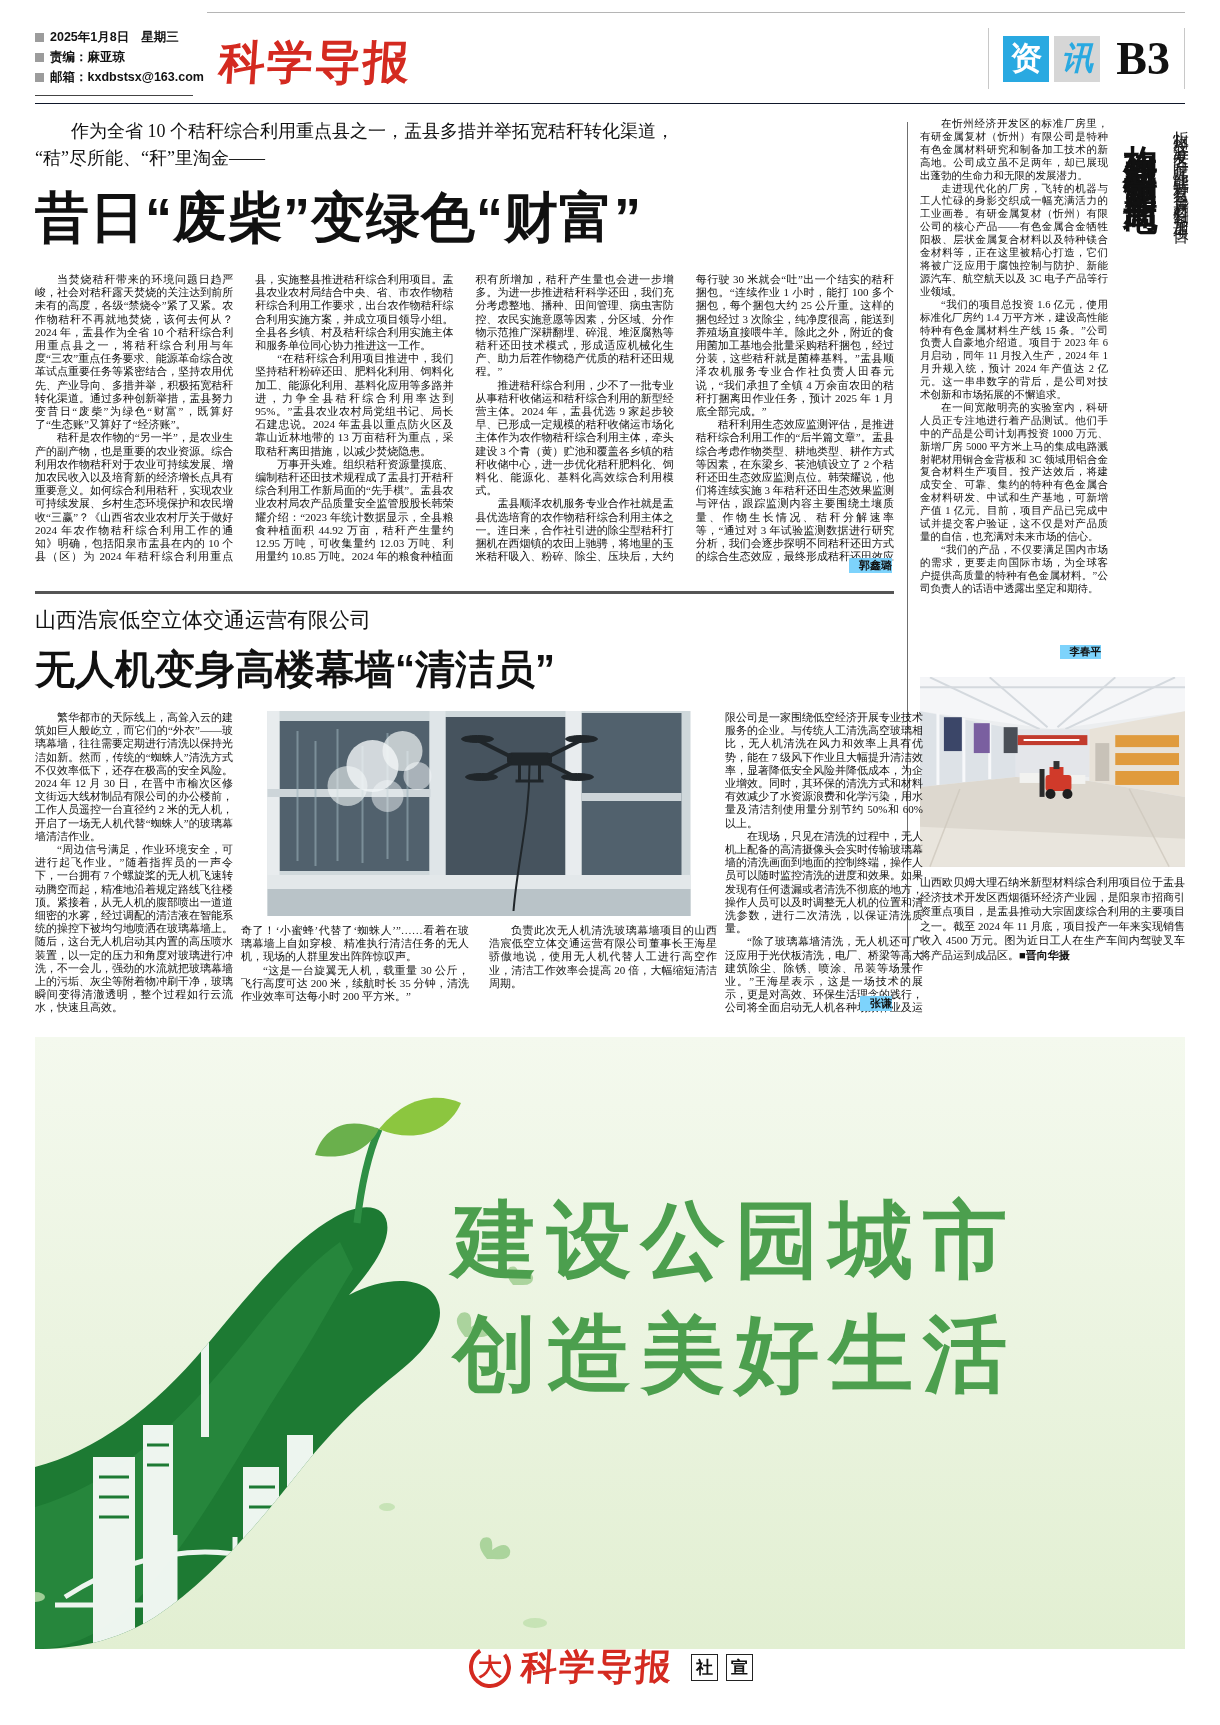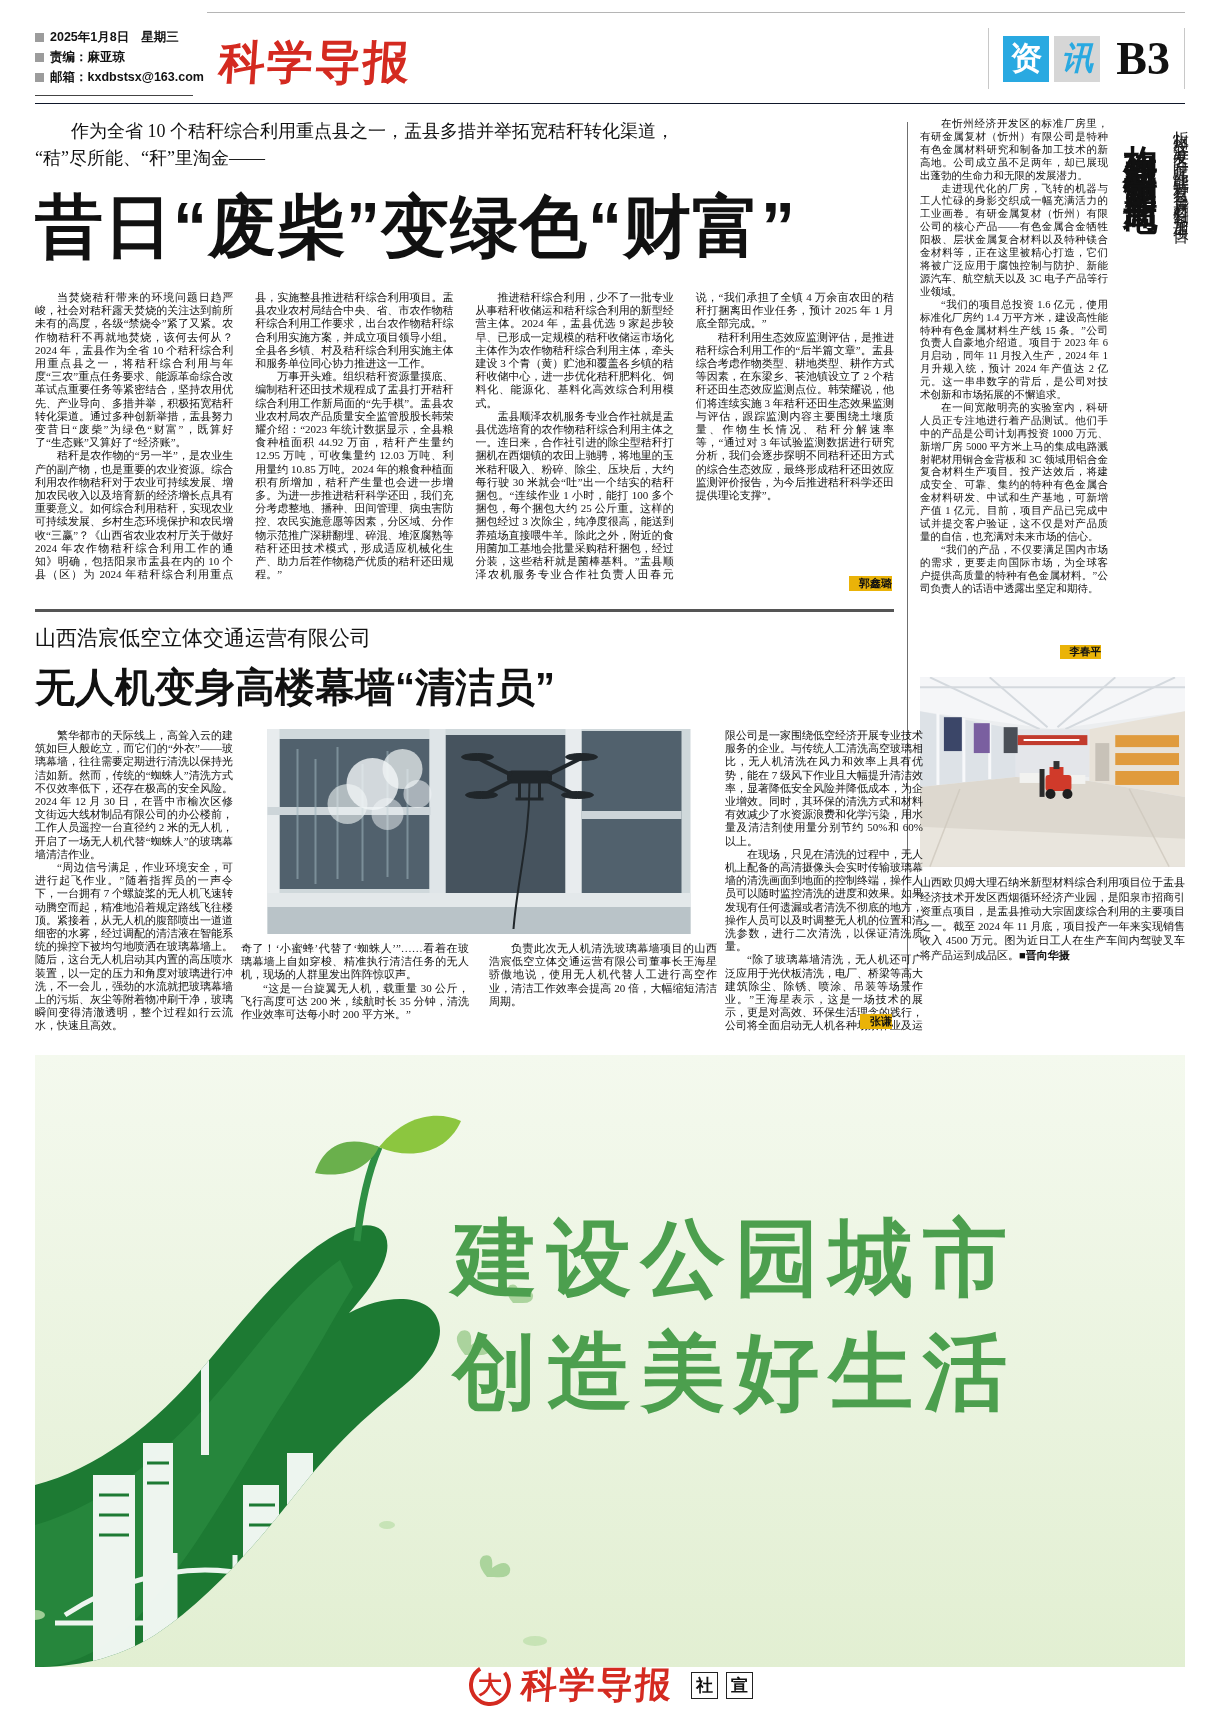--- a/index.html
+++ b/index.html
@@ -28,25 +28,25 @@
   .page-no { font-family:"Liberation Serif","DejaVu Serif",serif; font-size:46px; font-weight:bold; margin-left:16px; }
   
   .content-row { display:flex; margin-top:14px; }
   .left-col { width:859px; flex:none; }
   .v-divider { width:0; border-left:1px solid #6f6f6f; margin:4px 12px 40px 13px; }
   .sidebar { flex:1; min-width:0; }
   
   .a1-kicker { font-size:18px; line-height:27px; }
   .a1-kicker .ind { text-indent:2em; }
   .a1-headline { font-family:"Liberation Sans","DejaVu Sans",sans-serif; font-weight:900;
-                 font-size:68px; letter-spacing:1px; margin:10px 0 18px; }
+                 font-size:54px; letter-spacing:1px; margin:10px 0 18px; }
   .body-text { font-size:11px; line-height:13.2px; text-align:justify; }
   .body-text p { margin:0; text-indent:2em; }
   .a1-cols { column-count:4; column-gap:22px; height:302px; column-fill:auto; overflow:hidden; position:relative; }
-  .byline-abs { position:absolute; right:2px; bottom:0; background:#eab308; font-weight:bold; padding-left:10px; font-size:11px; }
+  .byline-abs { position:absolute; right:2px; bottom:0; background:#7dd3fc; font-weight:bold; padding-left:10px; font-size:11px; }
   .h-divider { border-top:3px solid #555; margin:16px 0 12px; width:100%; }
   
   .a2-kicker { font-family:Liberation Serif, serif; font-size:21px; margin:2px 0 8px; }
   .a2-headline { font-family:"Liberation Sans","DejaVu Sans",sans-serif; font-weight:900; font-size:40px; margin:0 0 14px; }
   .a2-body { display:flex; gap:8px; height:302px; }
   .a2-colnarrow { width:198px; flex:none; overflow:hidden; position:relative; }
   .a2-mid { width:476px; flex:none; display:flex; flex-direction:column; }
   .a2-midtext { column-count:2; column-gap:20px; column-fill:auto; overflow:hidden; flex:1; margin-top:8px; }
   .cont p:first-child { text-indent:0; }
   .photo { display:block; width:100%; }
@@ -109,20 +109,21 @@
 
       <div>
         <div class="a1-kicker">
           <div class="ind">作为全省 10 个秸秆综合利用重点县之一，盂县多措并举拓宽秸秆转化渠道，</div>
           <div>“秸”尽所能、“秆”里淘金——</div>
         </div>
         <h1 class="a1-headline">昔日“废柴”变绿色“财富”</h1>
         <div class="a1-cols body-text">
         <p>当焚烧秸秆带来的环境问题日趋严峻，社会对秸秆露天焚烧的关注达到前所未有的高度，各级“禁烧令”紧了又紧。农作物秸秆不再就地焚烧，该何去何从？2024 年，盂县作为全省 10 个秸秆综合利用重点县之一，将秸秆综合利用与年度“三农”重点任务要求、能源革命综合改革试点重要任务等紧密结合，坚持农用优先、产业导向、多措并举，积极拓宽秸秆转化渠道。通过多种创新举措，盂县努力变昔日“废柴”为绿色“财富”，既算好了“生态账”又算好了“经济账”。</p>
             <p>秸秆是农作物的“另一半”，是农业生产的副产物，也是重要的农业资源。综合利用农作物秸秆对于农业可持续发展、增加农民收入以及培育新的经济增长点具有重要意义。如何综合利用秸秆，实现农业可持续发展、乡村生态环境保护和农民增收“三赢”？《山西省农业农村厅关于做好 2024 年农作物秸秆综合利用工作的通知》明确，包括阳泉市盂县在内的 10 个县（区）为 2024 年秸秆综合利用重点县，实施整县推进秸秆综合利用项目。盂县农业农村局结合中央、省、市农作物秸秆综合利用工作要求，出台农作物秸秆综合利用实施方案，并成立项目领导小组。全县各乡镇、村及秸秆综合利用实施主体和服务单位同心协力推进这一工作。</p>
+            <p>“在秸秆综合利用项目推进中，我们坚持秸秆粉碎还田、肥料化利用、饲料化加工、能源化利用、基料化应用等多路并进，力争全县秸秆综合利用率达到 95%。”盂县农业农村局党组书记、局长石建忠说。2024 年盂县以重点防火区及靠山近林地带的 13 万亩秸秆为重点，采取秸秆离田措施，以减少焚烧隐患。</p>
             <p>万事开头难。组织秸秆资源量摸底、编制秸秆还田技术规程成了盂县打开秸秆综合利用工作新局面的“先手棋”。盂县农业农村局农产品质量安全监管股股长韩荣耀介绍：“2023 年统计数据显示，全县粮食种植面积 44.92 万亩，秸秆产生量约 12.95 万吨，可收集量约 12.03 万吨、利用量约 10.85 万吨。2024 年的粮食种植面积有所增加，秸秆产生量也会进一步增多。为进一步推进秸秆科学还田，我们充分考虑整地、播种、田间管理、病虫害防控、农民实施意愿等因素，分区域、分作物示范推广深耕翻埋、碎混、堆沤腐熟等秸秆还田技术模式，形成适应机械化生产、助力后茬作物稳产优质的秸秆还田规程。”</p>
             <p>推进秸秆综合利用，少不了一批专业从事秸秆收储运和秸秆综合利用的新型经营主体。2024 年，盂县优选 9 家起步较早、已形成一定规模的秸秆收储运市场化主体作为农作物秸秆综合利用主体，牵头建设 3 个青（黄）贮池和覆盖各乡镇的秸秆收储中心，进一步优化秸秆肥料化、饲料化、能源化、基料化高效综合利用模式。</p>
             <p>盂县顺泽农机服务专业合作社就是盂县优选培育的农作物秸秆综合利用主体之一。连日来，合作社引进的除尘型秸秆打捆机在西烟镇的农田上驰骋，将地里的玉米秸秆吸入、粉碎、除尘、压块后，大约每行驶 30 米就会“吐”出一个结实的秸秆捆包。“连续作业 1 小时，能打 100 多个捆包，每个捆包大约 25 公斤重。这样的捆包经过 3 次除尘，纯净度很高，能送到养殖场直接喂牛羊。除此之外，附近的食用菌加工基地会批量采购秸秆捆包，经过分装，这些秸秆就是菌棒基料。”盂县顺泽农机服务专业合作社负责人田春元说，“我们承担了全镇 4 万余亩农田的秸秆打捆离田作业任务，预计 2025 年 1 月底全部完成。”</p>
             <p>秸秆利用生态效应监测评估，是推进秸秆综合利用工作的“后半篇文章”。盂县综合考虑作物类型、耕地类型、耕作方式等因素，在东梁乡、苌池镇设立了 2 个秸秆还田生态效应监测点位。韩荣耀说，他们将连续实施 3 年秸秆还田生态效果监测与评估，跟踪监测内容主要围绕土壤质量、作物生长情况、秸秆分解速率等，“通过对 3 年试验监测数据进行研究分析，我们会逐步探明不同秸秆还田方式的综合生态效应，最终形成秸秆还田效应监测评价报告，为今后推进秸秆科学还田提供理论支撑”。</p>
           </div>
         <div style="position:relative;height:0;">
           <span class="byline-abs" style="bottom:2px;">郭鑫璐</span>
         </div>
       </div>
 

